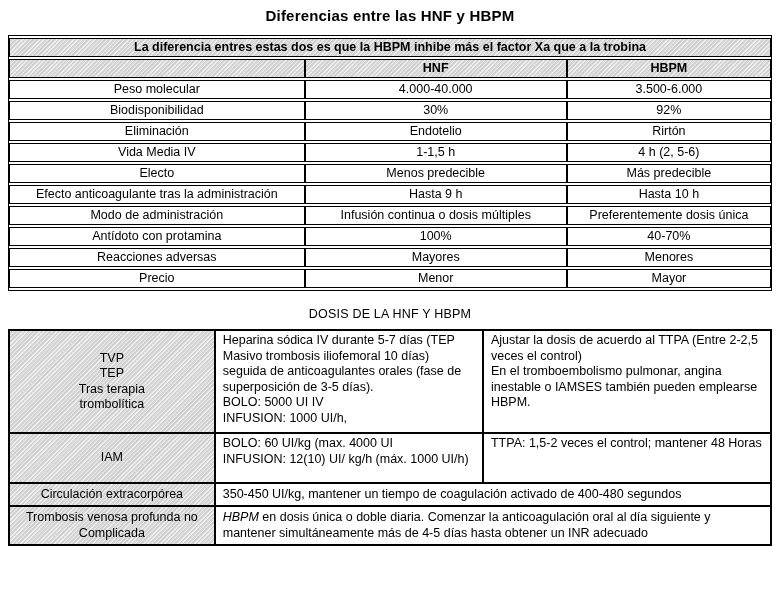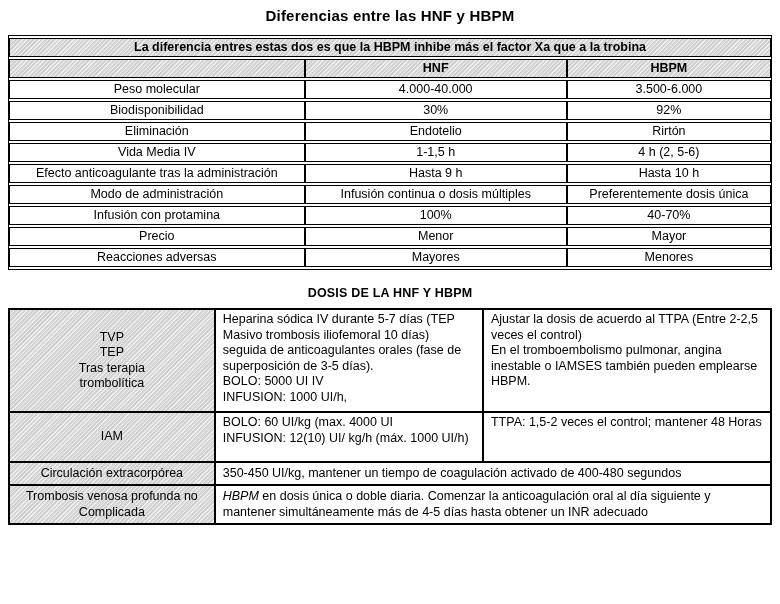--- a/index.html
+++ b/index.html
@@ -42,21 +42,21 @@
     background-color: #d8d8d8;
     background-image: repeating-linear-gradient(
       135deg,
       rgba(255,255,255,0.55) 0px, rgba(255,255,255,0.55) 1px,
       rgba(190,190,190,0.35) 1px, rgba(190,190,190,0.35) 2px,
       transparent 2px, transparent 3px);
   }
   
   .doc-subtitle {
     text-align: center;
-    font-weight: bold;
+    font-weight: normal;
     font-size: 12.5px;
     margin-top: 8px;
     letter-spacing: 0.2px;
   }
   
   table.dos {
     border-collapse: collapse;
     table-layout: fixed;
     width: 764px;
     margin: 8px auto 0 auto;
@@ -111,43 +111,48 @@
       <td>Eliminación</td>
       <td>Endotelio</td>
       <td>Rirtón</td>
     </tr>
     <tr>
       <td>Vida Media IV</td>
       <td>1-1,5 h</td>
       <td>4 h (2, 5-6)</td>
     </tr>
     <tr>
+      <td>Electo</td>
+      <td>Menos predecible</td>
+      <td>Más predecible</td>
+    </tr>
+    <tr>
       <td>Efecto anticoagulante tras la administración</td>
       <td>Hasta 9 h</td>
       <td>Hasta 10 h</td>
     </tr>
     <tr>
       <td>Modo de administración</td>
       <td>Infusión continua o dosis múltiples</td>
       <td>Preferentemente dosis única</td>
     </tr>
     <tr>
-      <td>Infusión con protamina</td>
+      <td>Antídoto con protamina</td>
       <td>100%</td>
       <td>40-70%</td>
+    </tr>
+    <tr>
+      <td>Reacciones adversas</td>
+      <td>Mayores</td>
+      <td>Menores</td>
     </tr>
     <tr>
       <td>Precio</td>
       <td>Menor</td>
       <td>Mayor</td>
-    </tr>
-    <tr>
-      <td>Reacciones adversas</td>
-      <td>Mayores</td>
-      <td>Menores</td>
     </tr>
   </tbody>
 </table>
 
 <div class="doc-subtitle">DOSIS DE LA HNF Y HBPM</div>
 
 <table class="dos">
   <colgroup>
     <col style="width:27%">
       <col style="width:35.2%">

